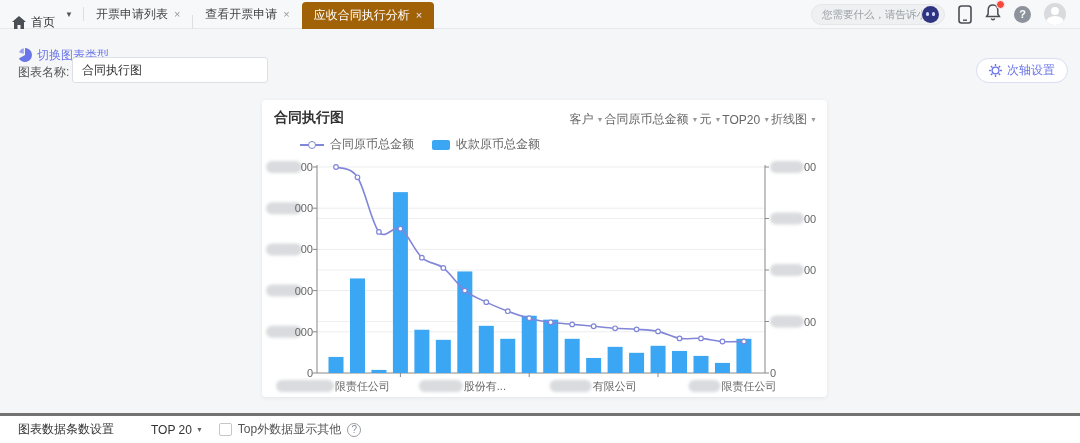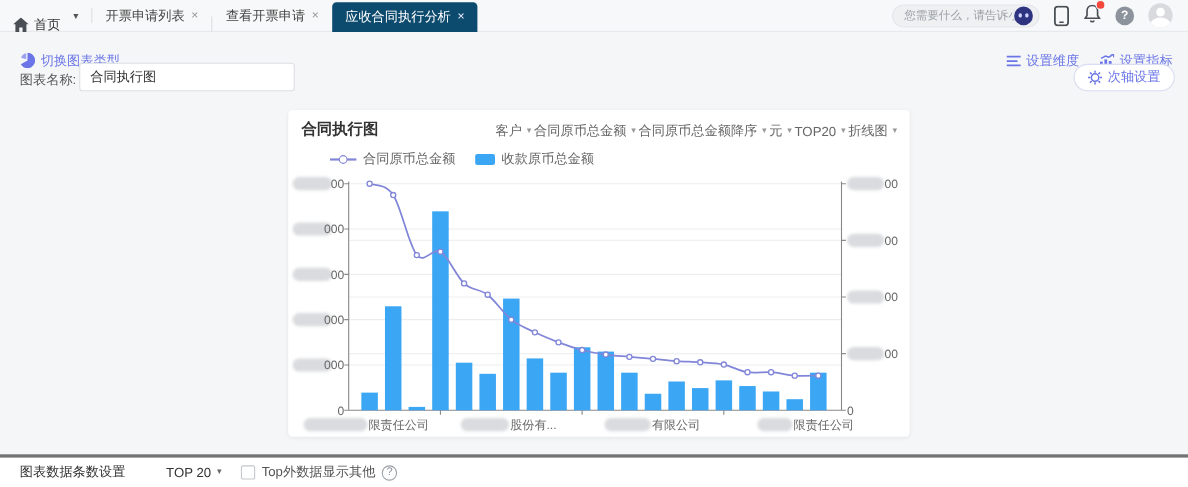--- a/index.html
+++ b/index.html
@@ -6,21 +6,21 @@
   html,body { width:1080px; height:443px; overflow:hidden; }
   body { font-family:"Liberation Sans","DejaVu Sans",sans-serif; background:#f5f6f7; position:relative; font-size:12px; color:#333; }
 
   
   .topbar { position:absolute; left:0; top:0; width:1080px; height:29px; background:#f7f8f9; border-bottom:1px solid #e6e8eb; display:flex; align-items:center; }
   .home-tab { display:flex; align-items:center; gap:5px; padding:16px 8px 0 12px; height:29px; cursor:pointer; }
   .home-caret { font-size:8px; color:#555; padding:0 10px 0 2px; cursor:pointer; }
   .tab-sep { width:1px; height:14px; background:#dcdfe2; }
   .tab { display:flex; align-items:center; gap:6px; padding:0 12px; height:29px; color:#444; cursor:pointer; white-space:nowrap; }
   .tab .close { color:#999; font-size:11px; }
-  .tab.active { background:#0c4a6e; color:#fff; border-radius:4px 4px 0 0; height:27px; margin-top:2px; }
+  .tab.active { background:#a16207; color:#fff; border-radius:4px 4px 0 0; height:27px; margin-top:2px; }
   .tab.active .close { color:#e8eaff; }
   .topbar-right { margin-left:auto; display:flex; align-items:center; gap:13px; padding-right:14px; }
   .search-pill { width:134px; height:21px; background:#eff0f2; border:1px solid #e4e6e9; border-radius:11px; display:flex; align-items:center; padding:0 2px 0 10px; }
   .search-pill input { border:none; outline:none; background:transparent; width:100px; font-size:10.5px; color:#666; }
   .search-pill input::placeholder { color:#9aa0a6; }
   .robot { width:17px; height:17px; border-radius:50%; background:#2e3480; position:relative; flex:none; }
   .robot::before, .robot::after { content:""; position:absolute; top:6px; width:3px; height:4px; border-radius:2px; background:#cfd6ff; }
   .robot::before { left:4px; } .robot::after { right:4px; }
   .bell-wrap { position:relative; }
   .badge { position:absolute; right:-4px; top:-4px; width:9px; height:9px; border-radius:50%; background:#f5483d; border:1.5px solid #f7f8f9; }
@@ -111,40 +111,20 @@
   </div>
 </div>
 
 <div class="row1">
   <div class="link row1-left">
     <svg width="14" height="14" viewBox="0 0 14 14">
         <path d="M7 7 L7 0 A7 7 0 1 1 0.9 10.5 Z" fill="#6a75e8"></path>
         <path d="M5.8 5.8 L5.8 0.3 A6 6 0 0 0 1.2 4.4 Z" fill="#9aa2f0"></path>
       </svg>
     <span>切换图表类型</span>
-  </div>
-  <div class="row1-right">
-    <div class="link">
-      <svg width="13" height="11" viewBox="0 0 13 11">
-          <line x1="0" y1="1.5" x2="13" y2="1.5" stroke="#6a75e8" stroke-width="1.6"></line>
-          <line x1="0" y1="5.5" x2="10" y2="5.5" stroke="#6a75e8" stroke-width="1.6"></line>
-          <line x1="0" y1="9.5" x2="13" y2="9.5" stroke="#6a75e8" stroke-width="1.6"></line>
-        </svg>
-      <span>设置维度</span>
-    </div>
-    <div class="link">
-      <svg width="14" height="12" viewBox="0 0 14 12">
-          <rect x="1" y="7" width="2.5" height="5" fill="#6a75e8"></rect>
-          <rect x="5" y="5" width="2.5" height="7" fill="#6a75e8"></rect>
-          <rect x="9" y="6.5" width="2.5" height="5.5" fill="#6a75e8"></rect>
-          <path d="M2 4 L6 2 L9 3 L13 0.5" fill="none" stroke="#6a75e8" stroke-width="1.3"></path>
-          <path d="M10.5 0 L13.5 0 L13.5 3" fill="none" stroke="#6a75e8" stroke-width="1.3"></path>
-        </svg>
-      <span>设置指标</span>
-    </div>
   </div>
 </div>
 
 <div class="row2">
   <span class="field-label">图表名称:</span>
   <input class="name-input" value="合同执行图" style="">
   <div class="axis-btn">
     <svg width="13" height="13" viewBox="0 0 13 13">
         <circle cx="6.5" cy="6.5" r="3.4" fill="none" stroke="#6a75e8" stroke-width="1.3"></circle>
         <g stroke="#6a75e8" stroke-width="1.4">
@@ -164,24 +144,20 @@
 
 <div class="card">
   <div class="card-title">合同执行图</div>
   <div class="filters" id="filters">
       <div class="filter">
         <span>客户</span>
         <span class="caret">▼</span>
       </div>
       <div class="filter">
         <span>合同原币总金额</span>
-        <span class="caret">▼</span>
-      </div>
-      <div class="filter">
-        <span>合同原币总金额降序</span>
         <span class="caret">▼</span>
       </div>
       <div class="filter">
         <span>元</span>
         <span class="caret">▼</span>
       </div>
       <div class="filter">
         <span>TOP20</span>
         <span class="caret">▼</span>
       </div>

